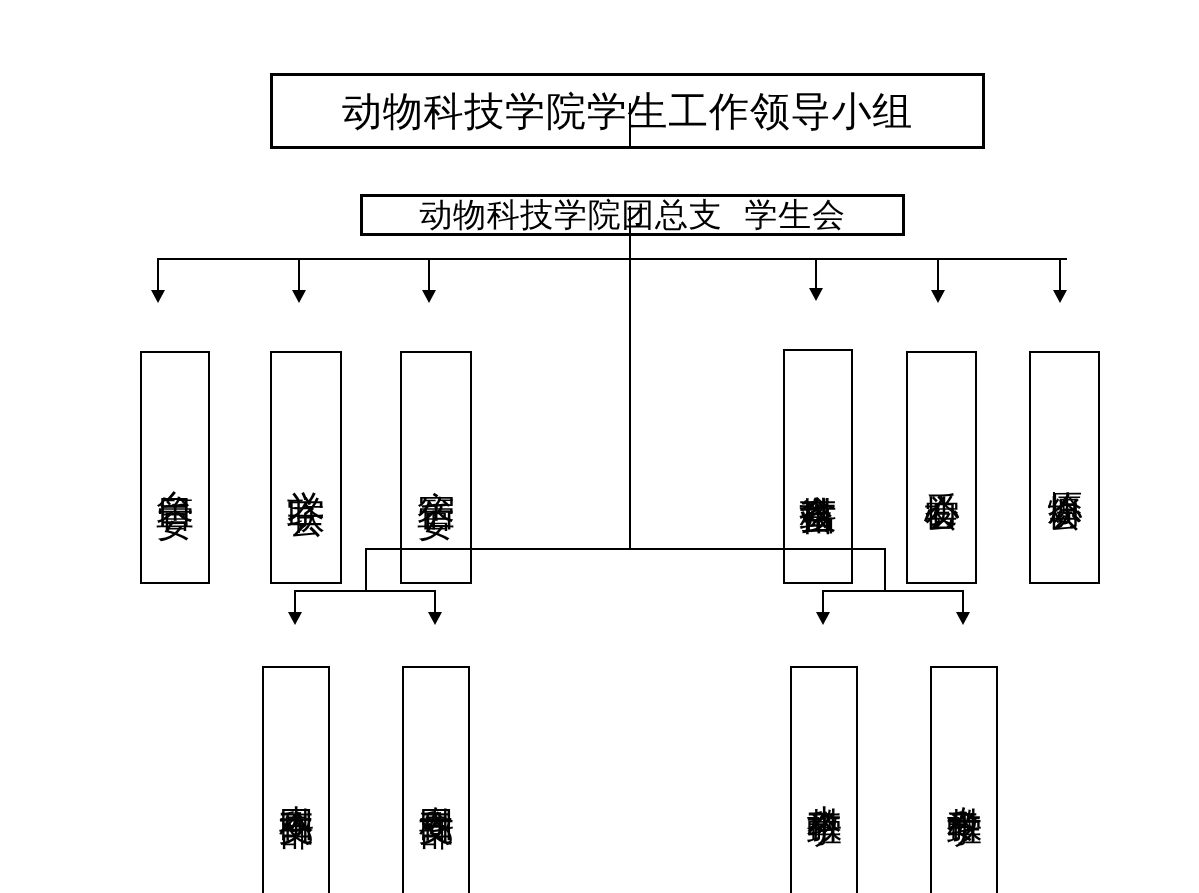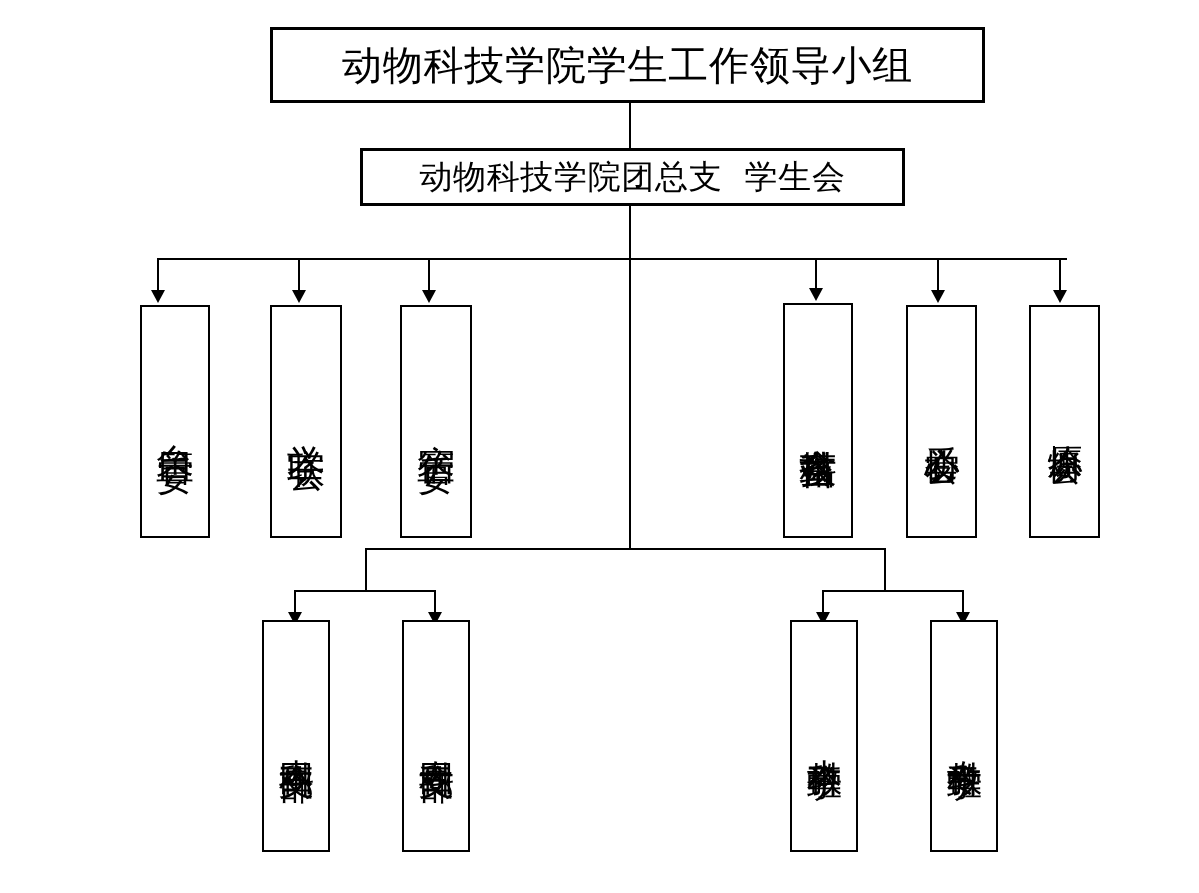--- a/index.html
+++ b/index.html
@@ -20,20 +20,21 @@
   .node {
     position: absolute;
     box-sizing: border-box;
     background: #ffffff;
     border: 2px solid #000000;
     display: flex;
     align-items: center;
     justify-content: center;
     color: #000000;
     text-align: center;
+    margin-top: 46px;
   }
   .node.horiz {
     border-width: 3px;
   }
   .node-text {
     display: block;
     white-space: pre;
     letter-spacing: 0.02em;
   }
   
@@ -84,21 +85,21 @@
 <body>
 
 <div id="canvas">
 
   <div class="node horiz" style="left:270px; top:27px; width:715px; height:76px;">
     <span class="node-text">动物科技学院学生工作领导小组</span>
   </div>
 
   <div class="conn vline" style="left:629px; top:103px; width:2px; height:45px;"></div>
 
-  <div class="node horiz sub" style="left:360px; top:148px; width:545px; height:58px;align-items:center;">
+  <div class="node horiz sub" style="left:360px; top:148px; width:545px; height:42px;align-items:center;">
     <span class="node-text">动物科技学院团总支  学生会</span>
   </div>
 
   <div class="conn vline" style="left:629px; top:206px; width:2px; height:343px;"></div>
 
   <div class="conn hline" style="left:157px; top:258px; width:910px; height:2px;"></div>
 
   <div class="conn vline" style="left:157px; top:258px; width:2px; height:34px;"></div>
   <div class="arrow" style="left:151px; top:290px;"></div>
 

